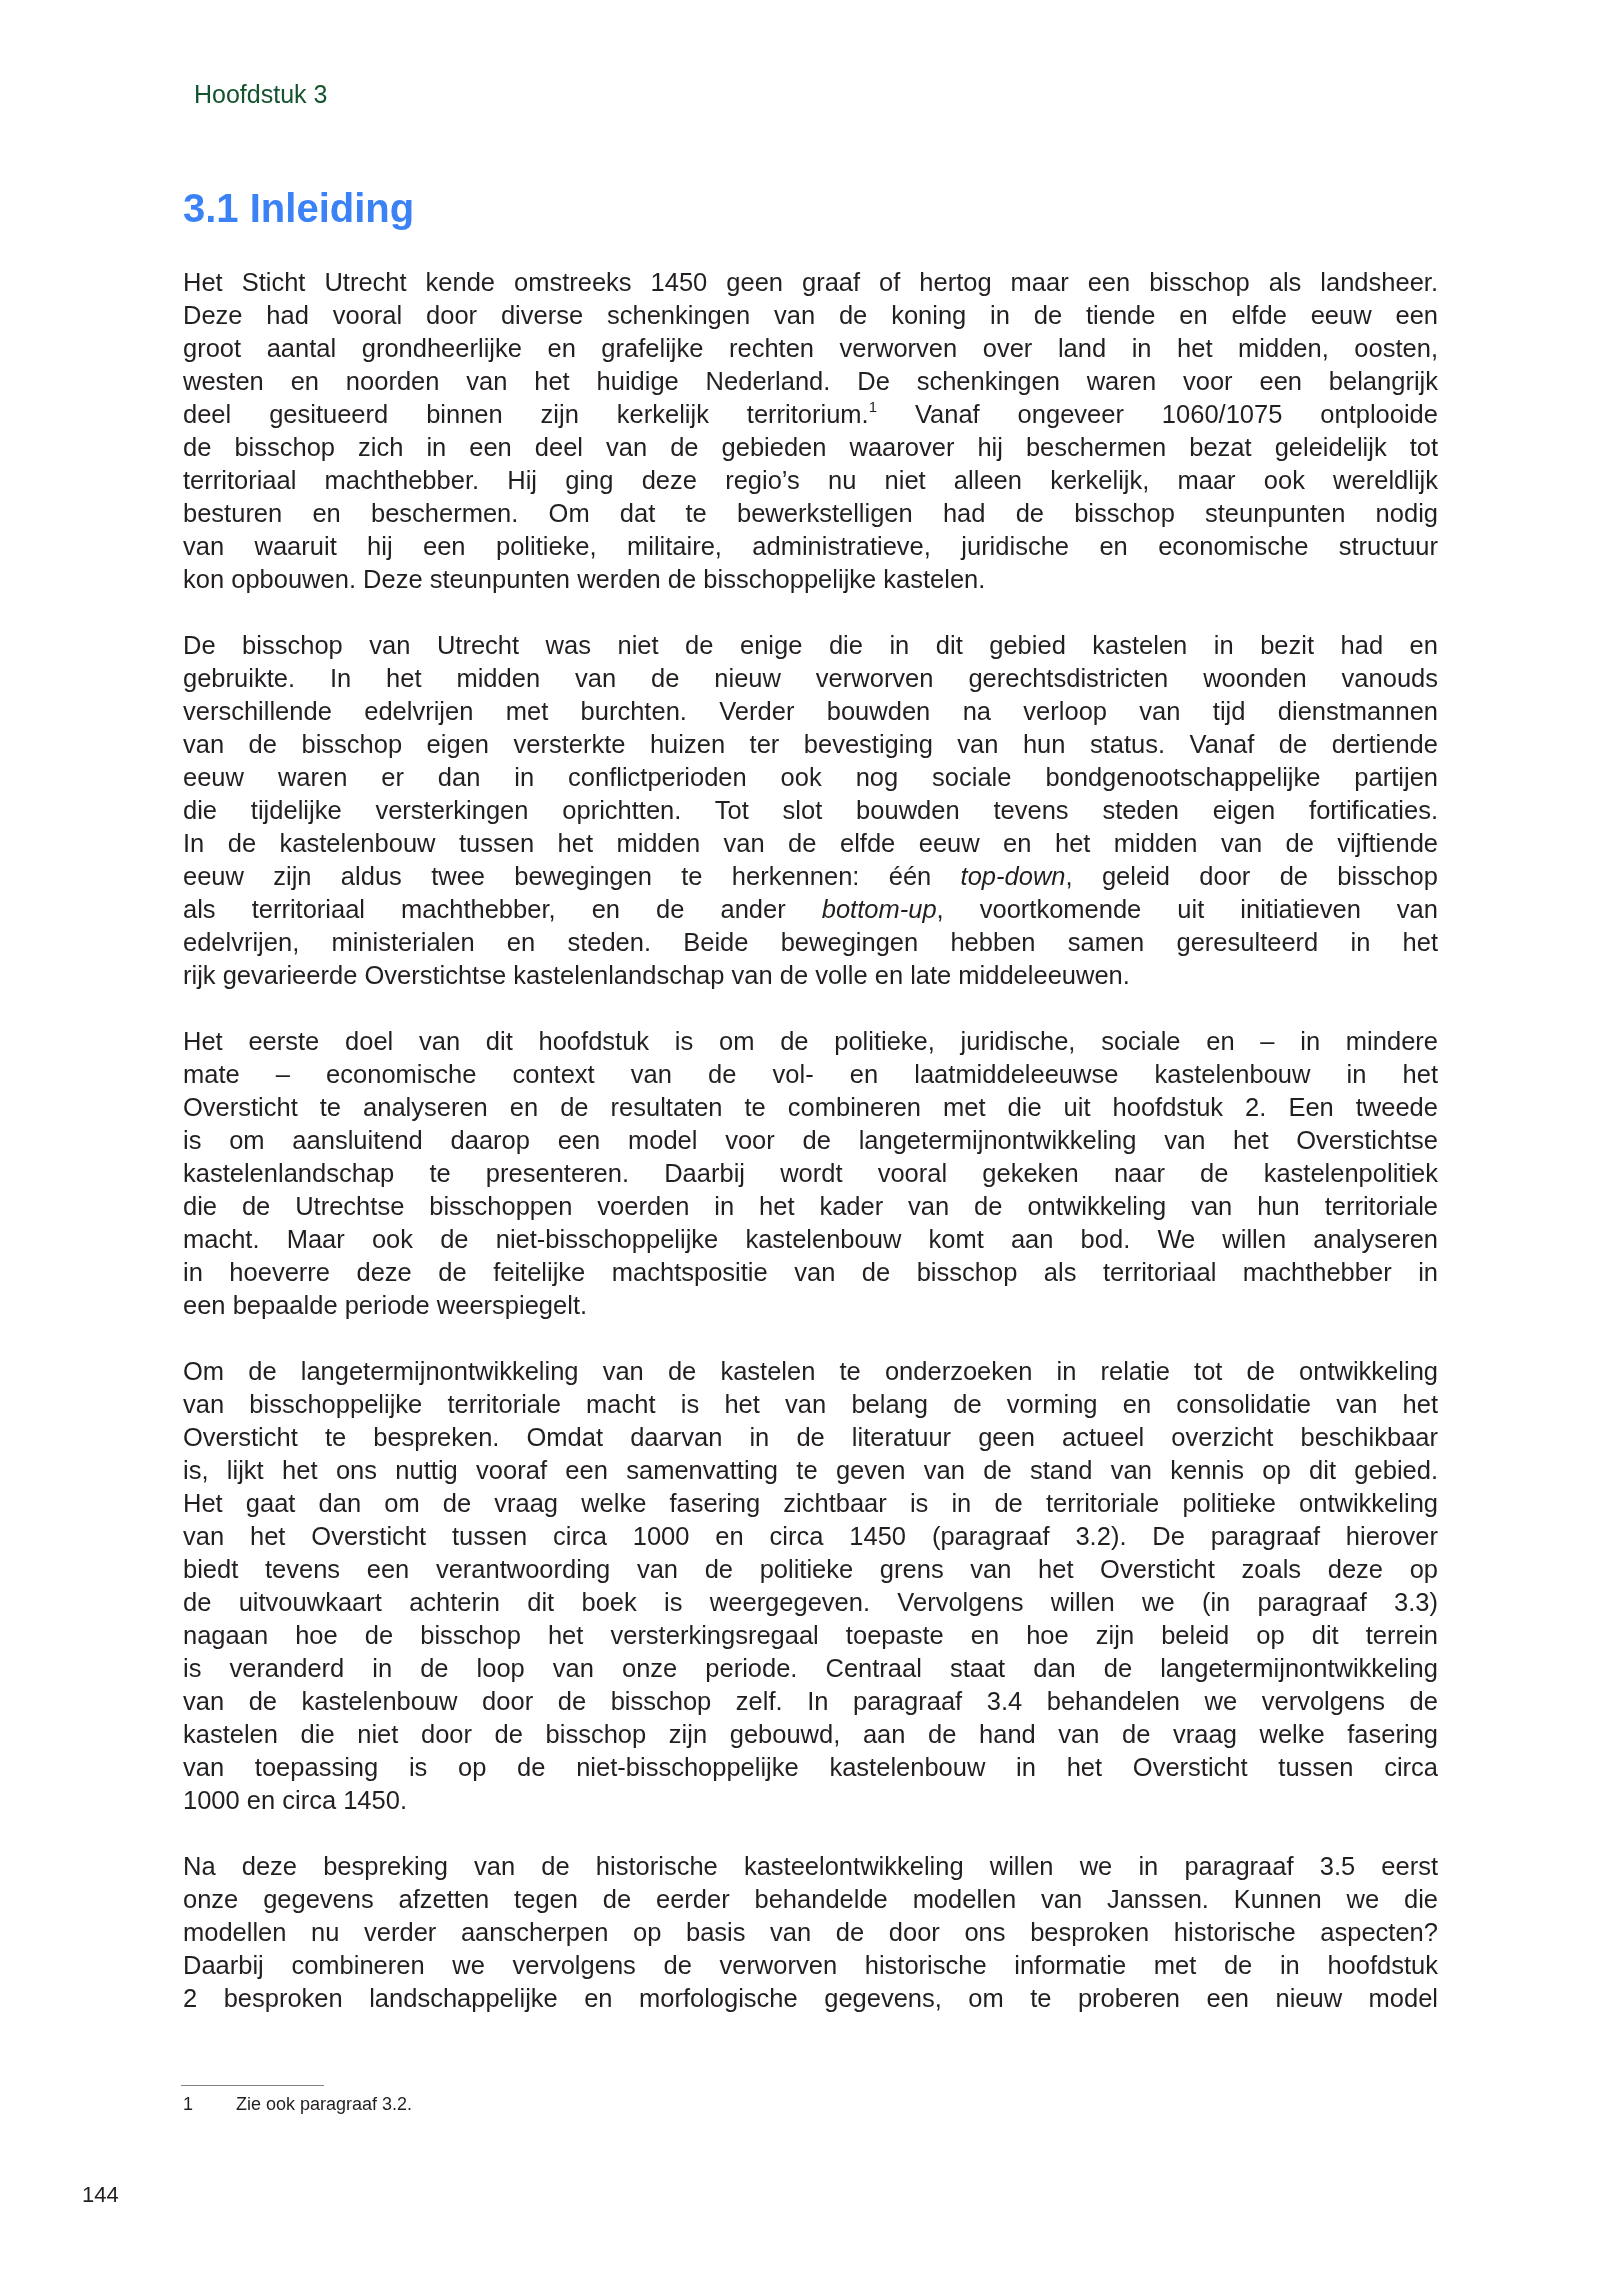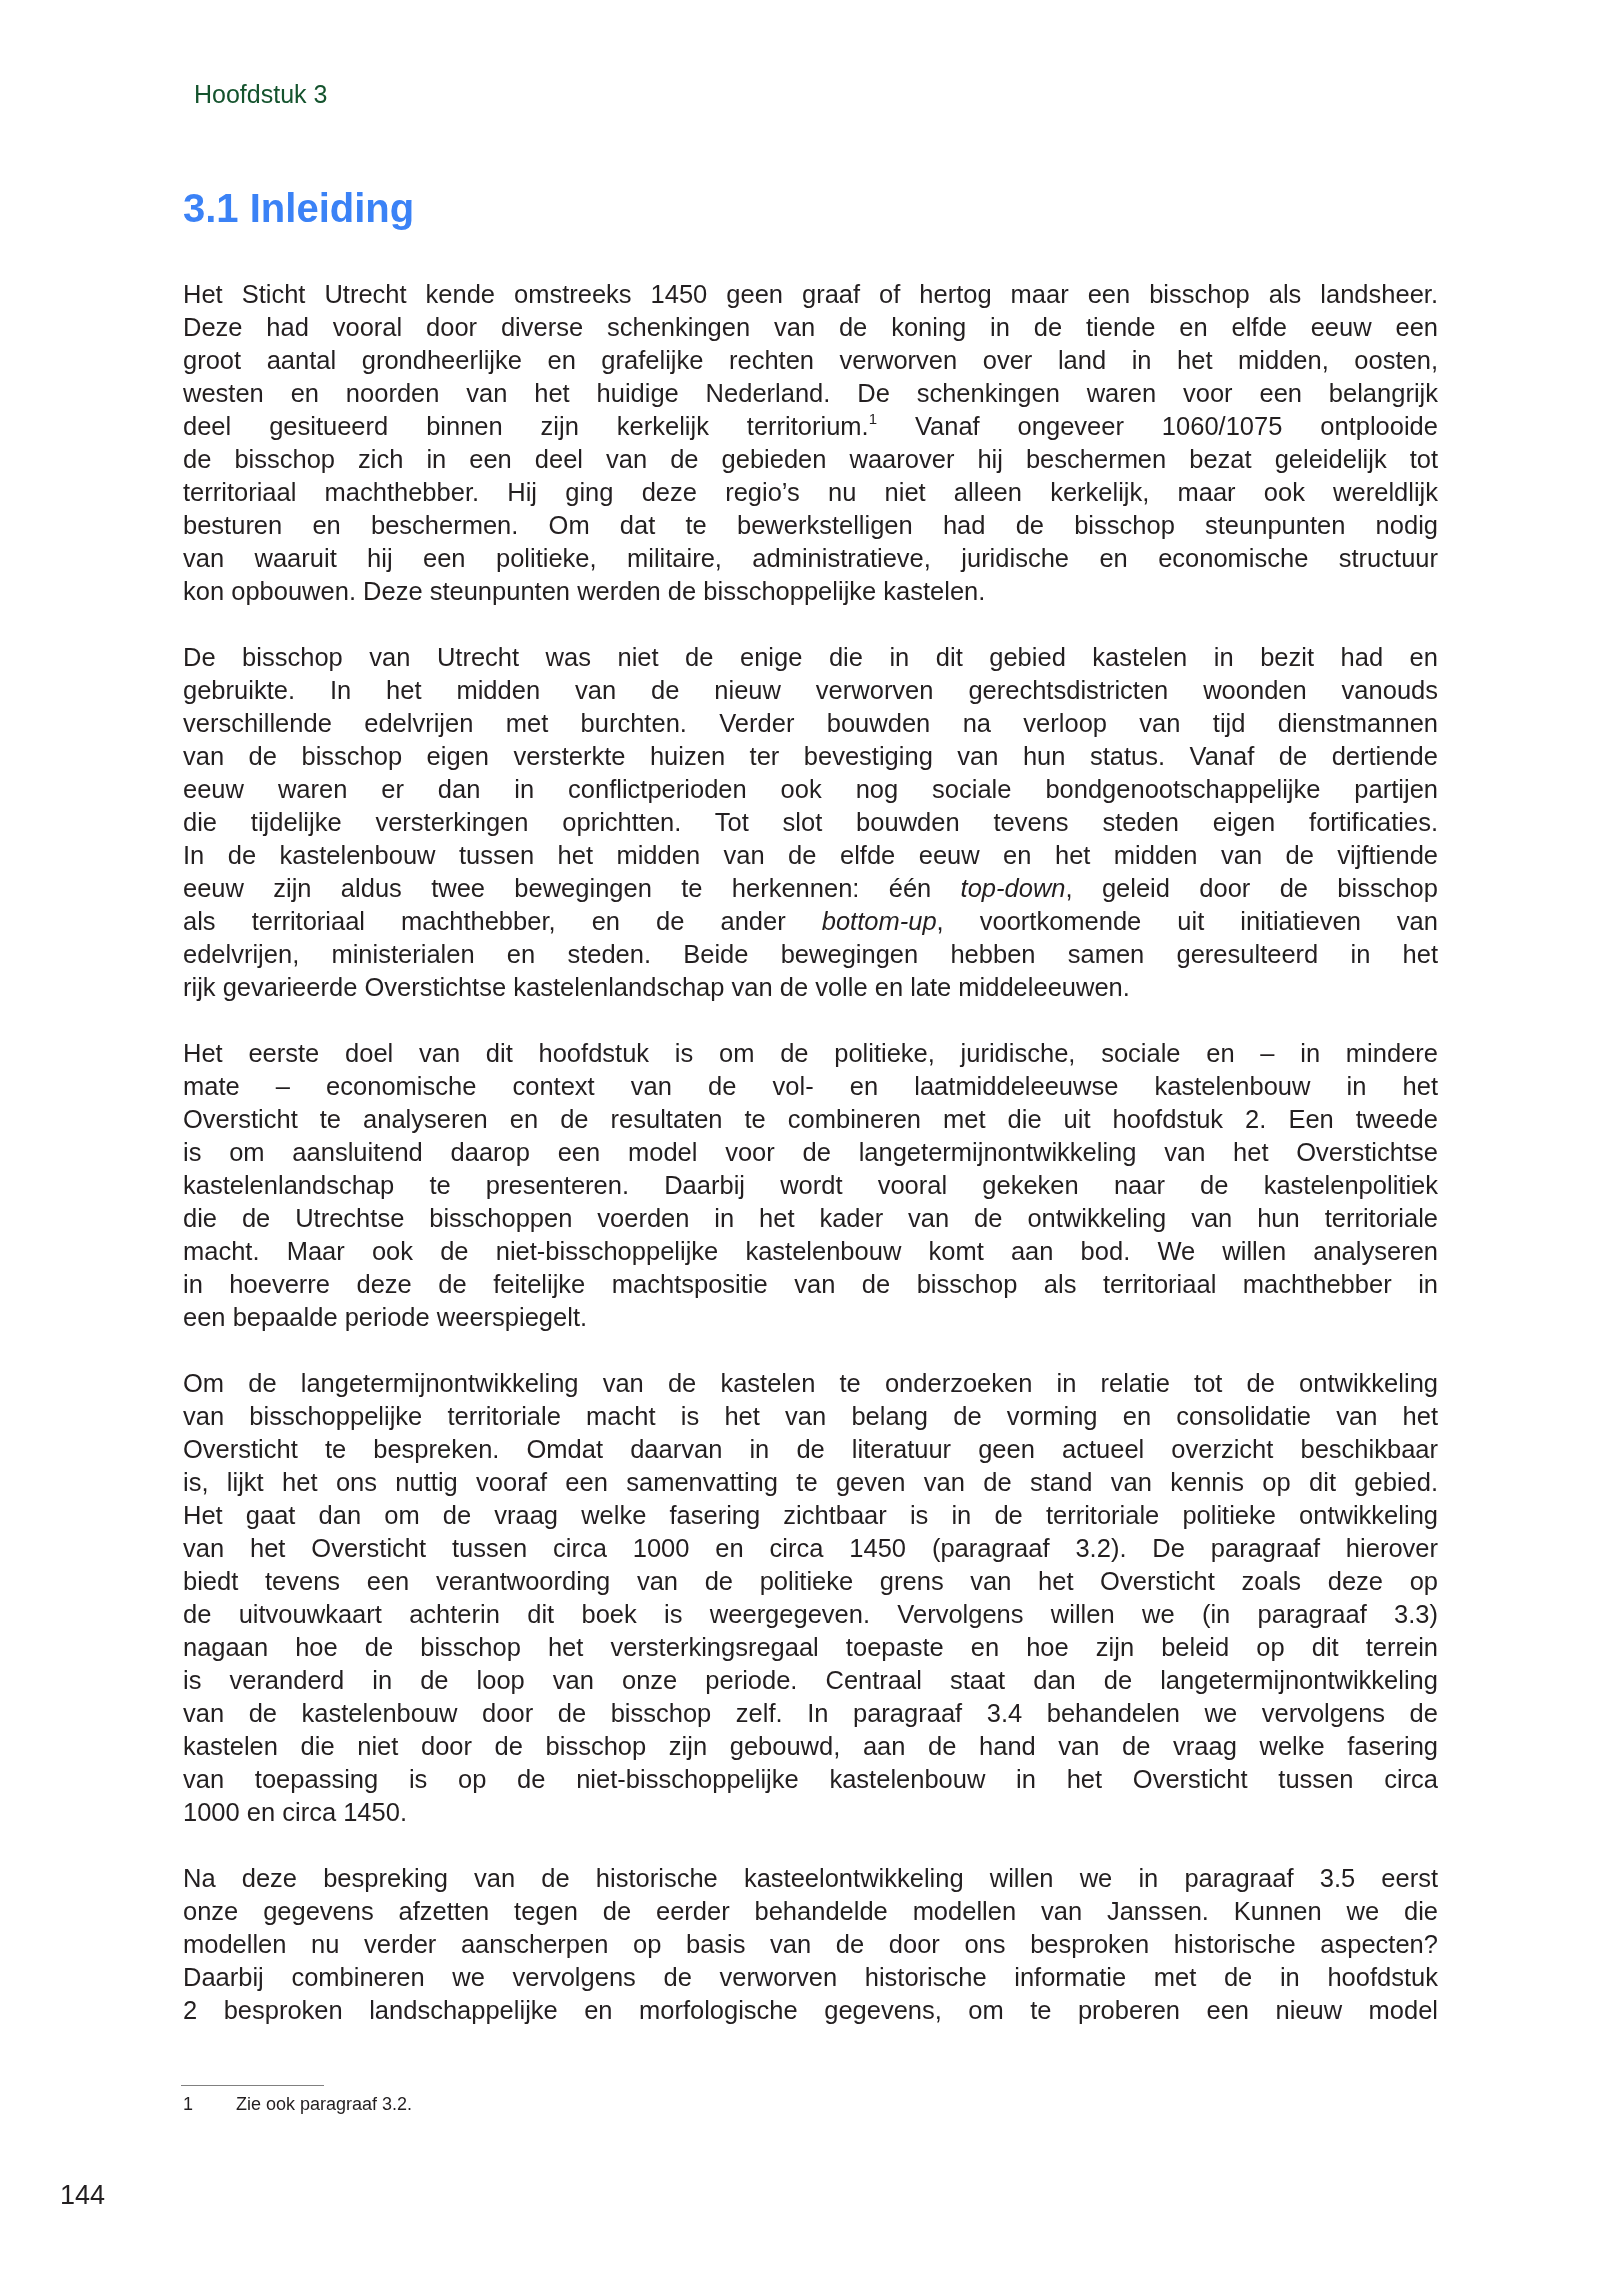--- a/index.html
+++ b/index.html
@@ -4,30 +4,30 @@
 <style>
   html, body { margin: 0; padding: 0; background: #ffffff; }
   body { width: 1618px; height: 2284px; position: relative; overflow: hidden;
          font-family: "Liberation Sans", "DejaVu Sans", sans-serif; color: #231f20; }
   .running-head { position: absolute; left: 194px; top: 79px; font-size: 25px; line-height: 30px;
                   font-weight: normal; color: #14532d; letter-spacing: 0px; }
   .section-title { position: absolute; left: 183px; top: 185px; margin: 0; font-size: 40px; line-height: 46px;
                    font-weight: bold; color: #3b82f6; }
   .body-text { position: absolute; left: 183px; top: 266px; width: 1255px; font-size: 25.5px;
                line-height: 33px; }
-  .para { margin: 12px 0 33px 0; }
+  .para { margin: 0 0 33px 0; }
   .line { display: block; height: 33px; white-space: nowrap; text-align: justify; text-align-last: justify;
           overflow: visible; }
   .line.last { text-align-last: left; }
   .line .it { font-style: italic; }
   sup.fnref { font-size: 15px; line-height: 0; position: relative; top: -1.5px; vertical-align: super; }
   .footnote-rule { position: absolute; left: 181px; top: 2085px; width: 143px; height: 0; border-top: 1.5px solid #808080; }
   .footnote { position: absolute; left: 183px; top: 2090px; font-size: 18px; line-height: 29px; }
   .footnote .fn-num { display: inline-block; width: 53px; }
-  .page-number { position: absolute; left: 60px; top: 2180px; font-size: 27px; line-height: 30px; }
+  .page-number { position: absolute; left: 82px; top: 2180px; font-size: 22px; line-height: 30px; }
 </style>
 </head>
 <body>
 
 <div class="running-head">Hoofdstuk 3</div>
 
 <h1 class="section-title">3.1 Inleiding</h1>
 
 <div class="body-text" id="body-text">
     <p class="para">

